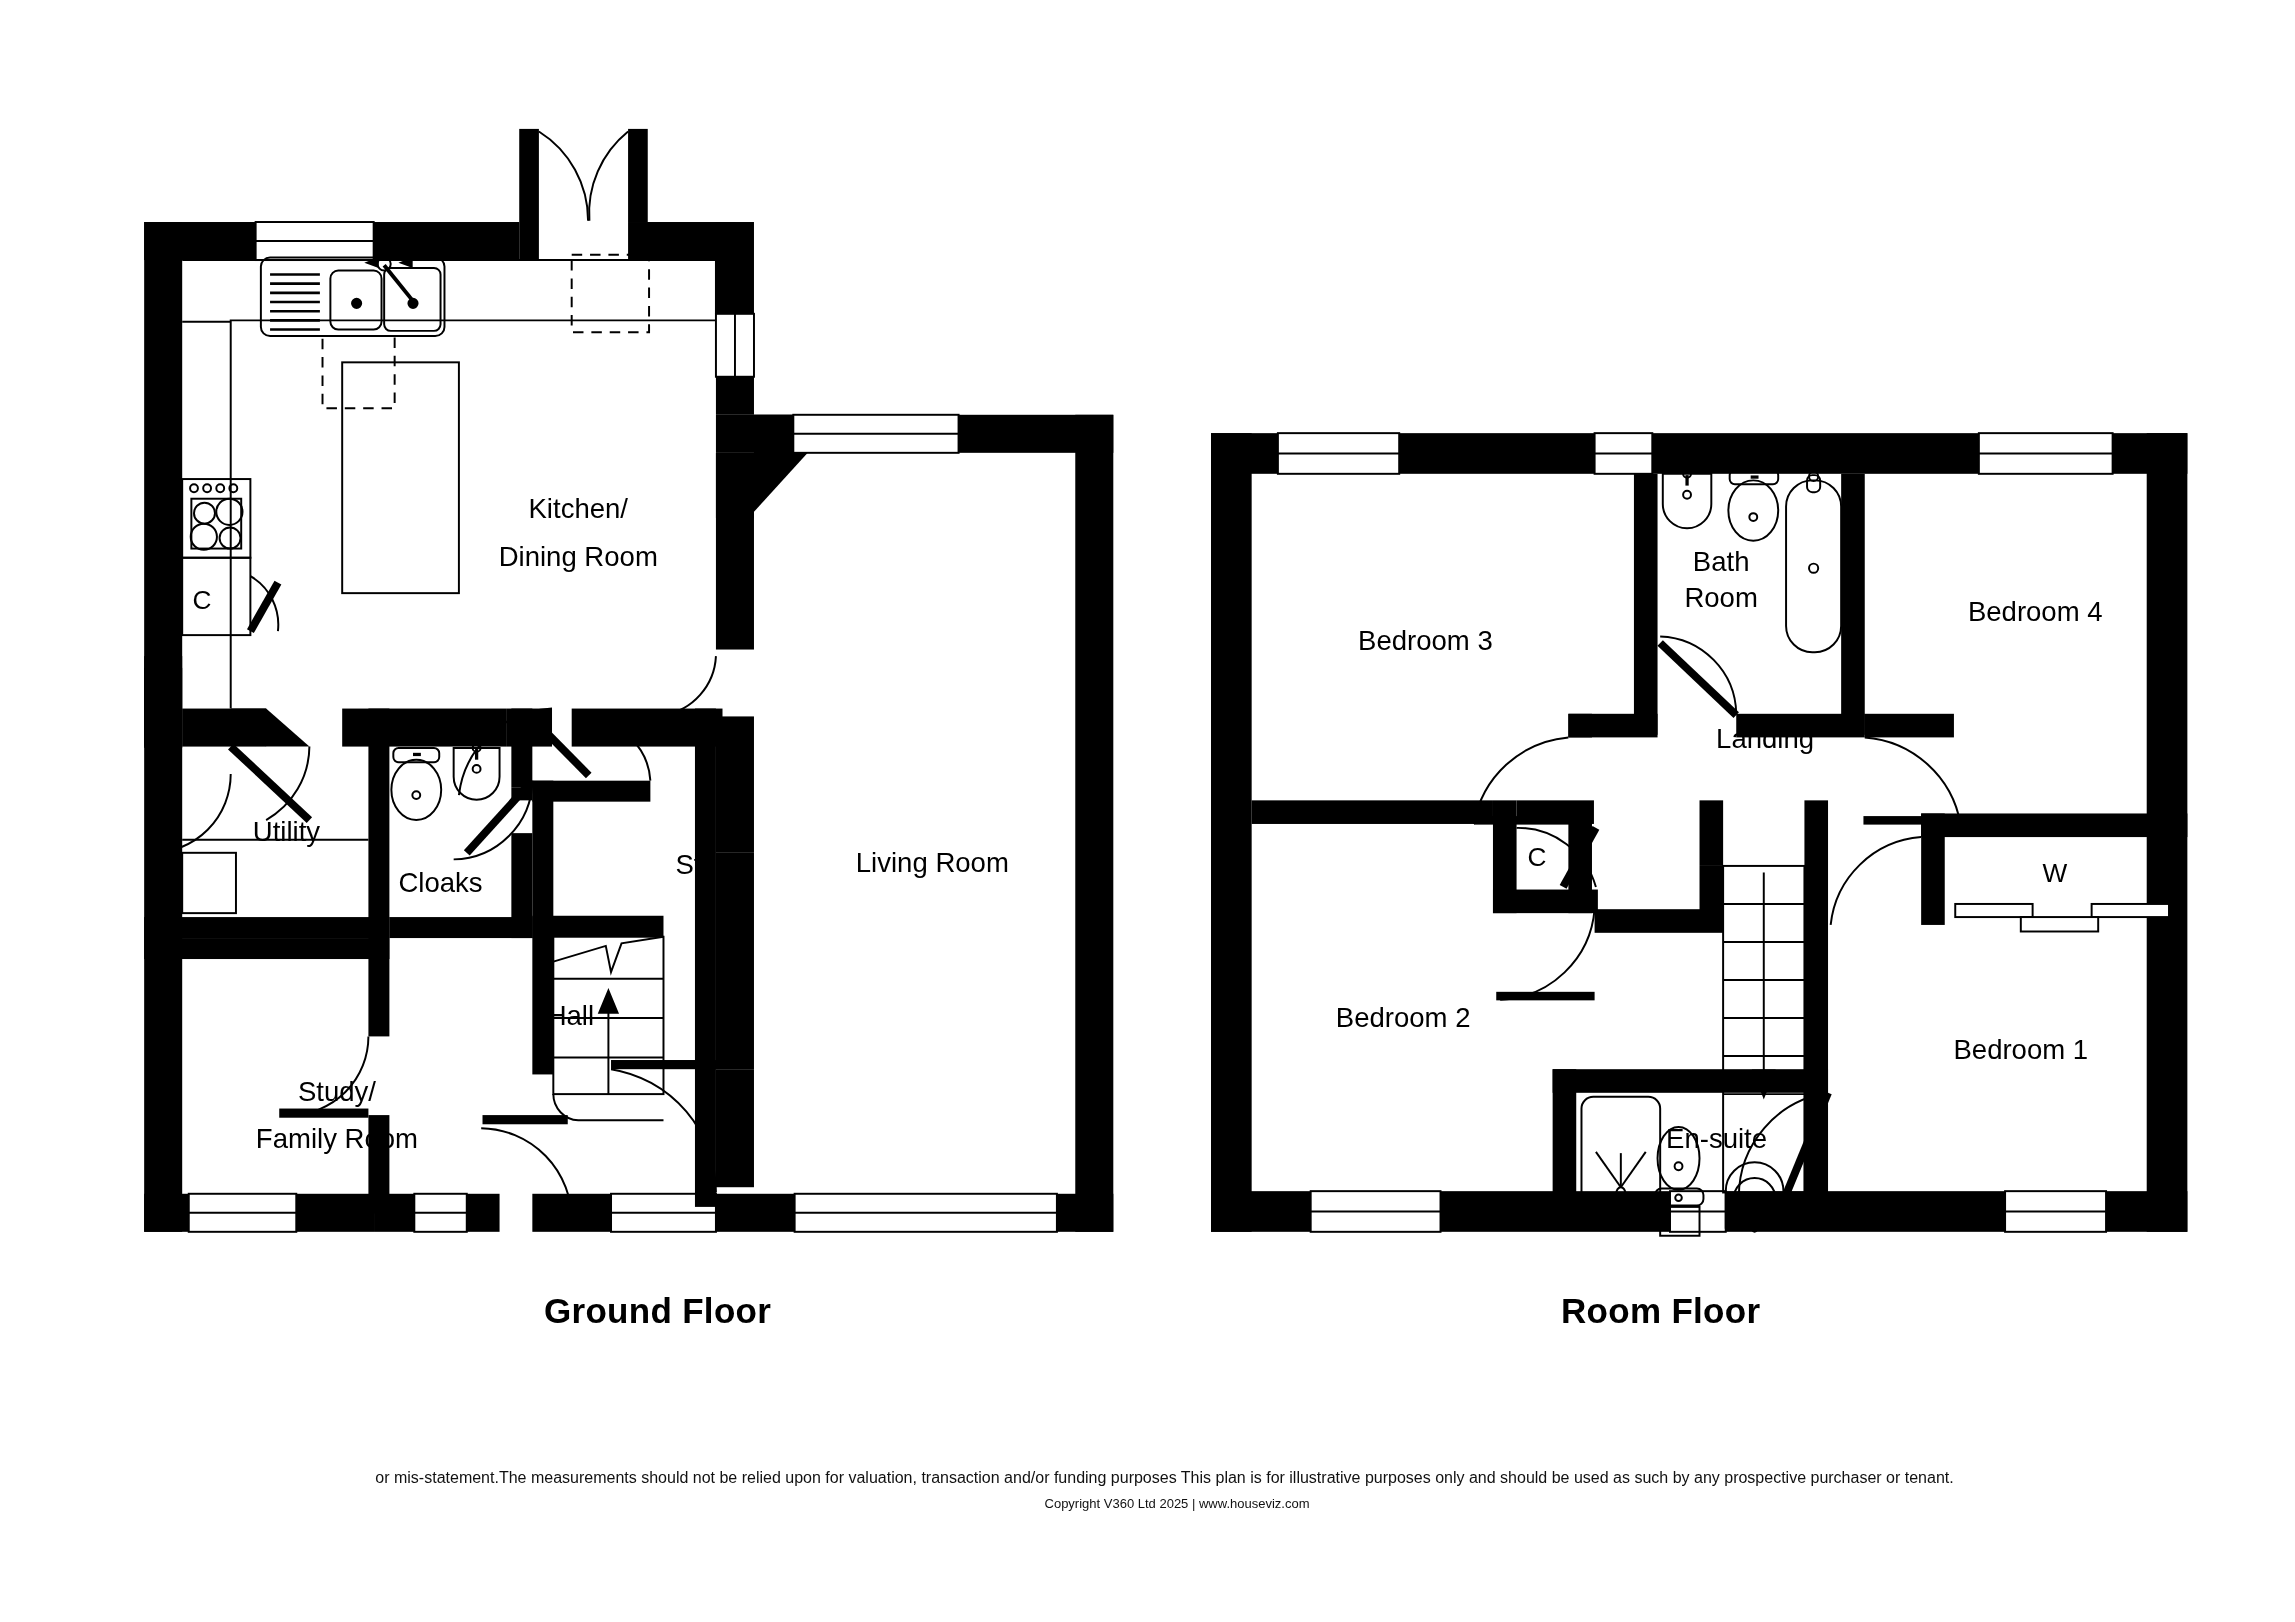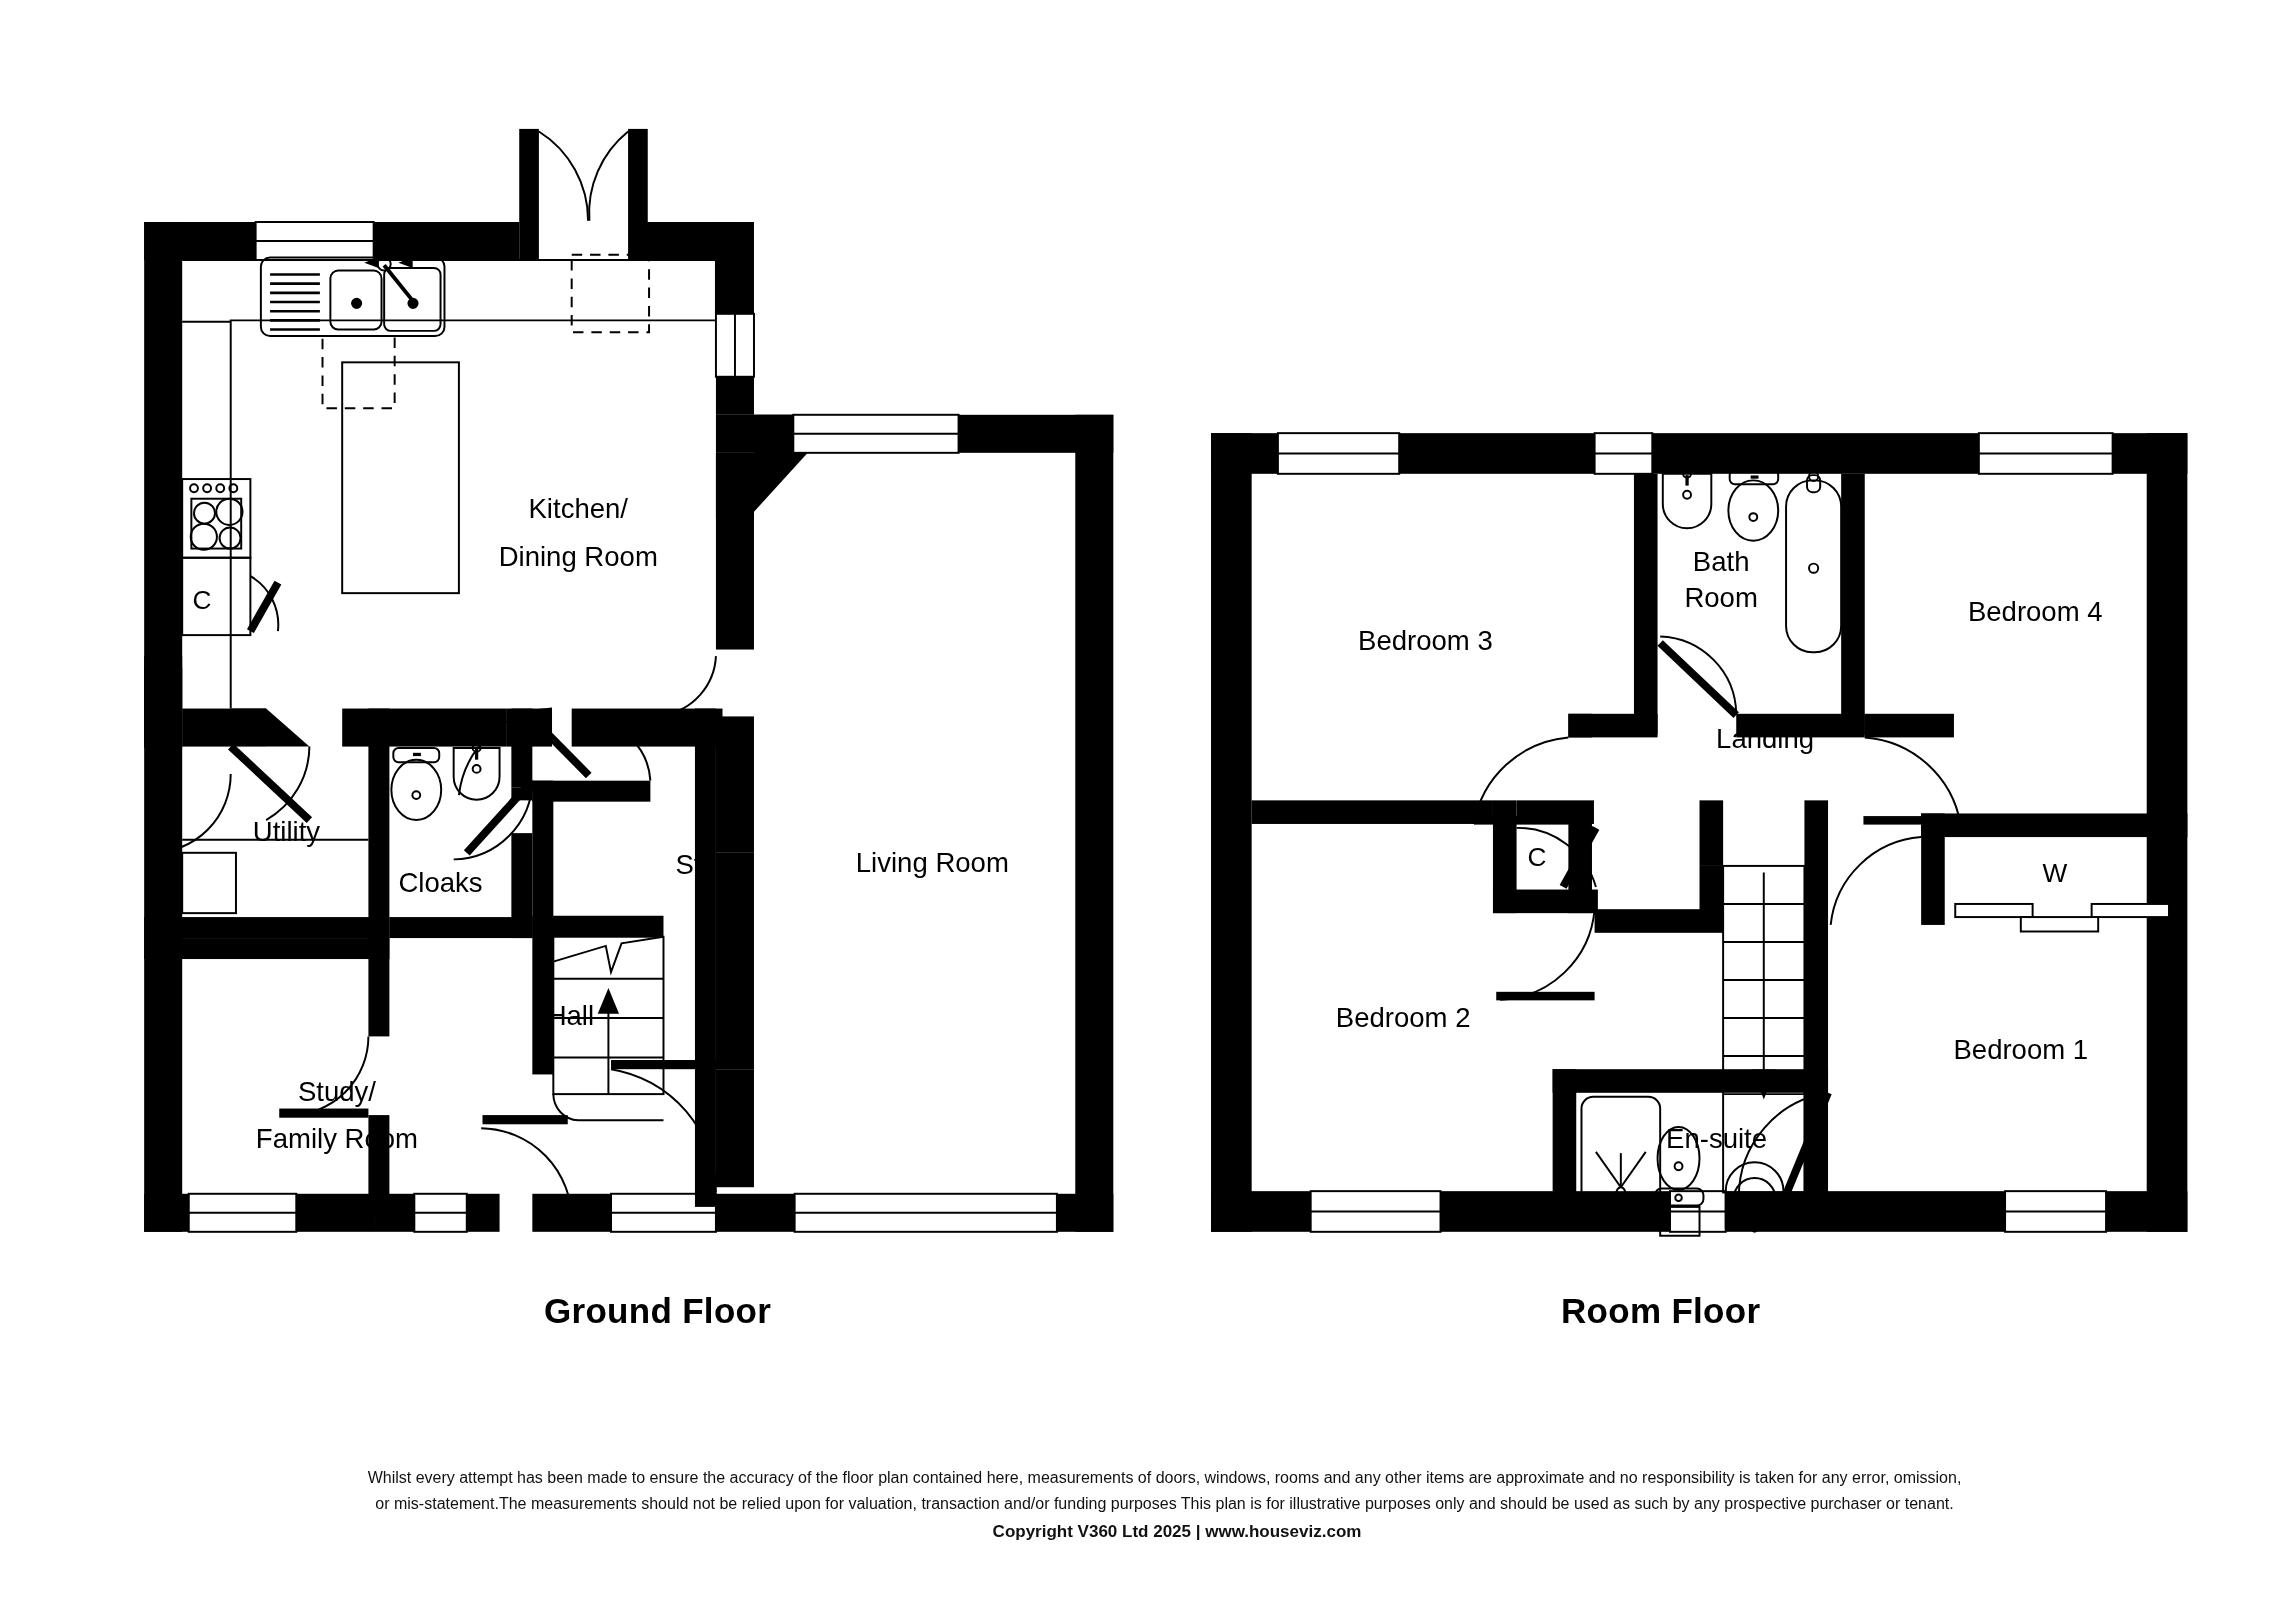--- a/index.html
+++ b/index.html
@@ -27,22 +27,22 @@
     top:1468px;
     text-align:center;
   }
   .disclaimer p{
     margin:0 0 5.9px 0;
     font-size:16px;
     line-height:1.24;
     color:#111;
   }
   .disclaimer p.copyright{
-    font-weight:bold;
-    font-size:17px;
+    font-weight:normal;
+    font-size:13px;
     margin-top:7.9px;
     padding-left:25px;
   }
   text{font-family:"Liberation Sans", sans-serif;fill:#000;}
   .room-label{font-size:42px;}
   .small-label{font-size:40px;}
 </style>
 </head>
 <body>
 
@@ -456,19 +456,18 @@
     <text class="small-label" text-anchor="middle" x="2292" y="1320">C</text>
   </g>
 
 </svg>
 
 <div class="floor-caption" id="ground-caption">Ground Floor</div>
 
 <div class="floor-caption" id="first-caption">Room Floor</div>
 
 <div class="disclaimer">
-  <p>Whilst every attempt has been made to ensure the accuracy of the floor plan contained here, measurements of doors, windows, rooms and any other items are approximate and no responsibility is taken for any error, omission,</p>
   <p>or mis-statement.The measurements should not be relied upon for valuation, transaction and/or funding purposes This plan is for illustrative purposes only and should be used as such by any prospective purchaser or tenant.</p>
   <p class="copyright">Copyright V360 Ltd 2025 | www.houseviz.com</p>
 </div>
 
 </div>
 
 
 </body></html>

